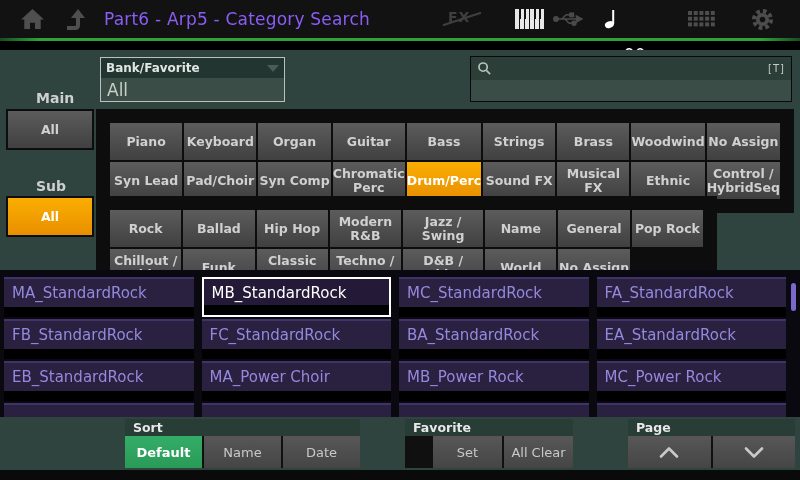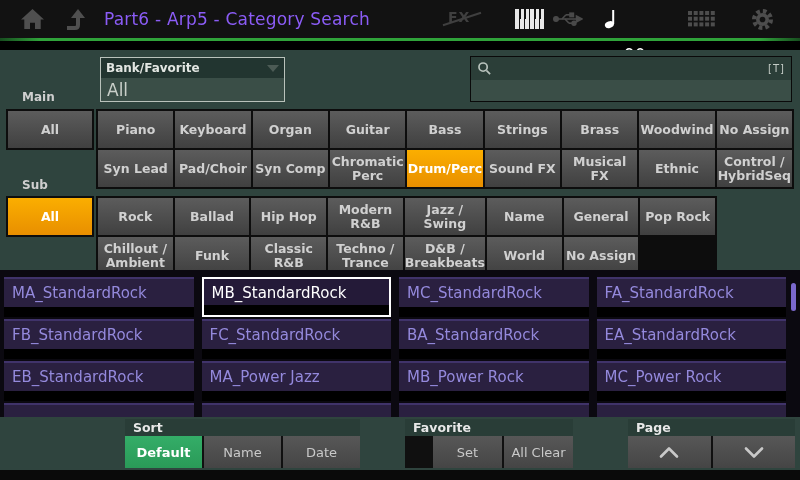--- a/index.html
+++ b/index.html
@@ -28,30 +28,30 @@
   .bank-label { color:#e2e6e2; font-size:12px; font-weight:bold; }
   .bank-caret { width:0; height:0; border-left:6px solid transparent; border-right:6px solid transparent;
                 border-top:7px solid #4c5b55; }
   .bank-value-row { height:23px; background:#3a4e47; display:flex; align-items:center; padding-left:6px;
                     color:#c9cfc9; font-size:17px; }
 
   .search-box { position:absolute; left:470px; top:6px; width:322px; height:46px; border:1px solid #0a0a0a; background:#3a4e47; }
   .search-top { height:23px; background:#2b3e38; display:flex; align-items:center; justify-content:space-between; padding:0 6px; }
   .t-hint { color:#c3cbc5; font-size:10px; letter-spacing:1px; }
 
-  .sec-label { position:absolute; color:#cfcfcf; font-size:12px; font-weight:bold; }
+  .sec-label { position:absolute; color:#cfcfcf; font-size:14px; font-weight:bold;margin-left:14px; }
 
   .all-wrap { position:absolute; width:88px; height:41px; background:#0d0d0d; padding:2px; }
   .cat-btn { background:linear-gradient(180deg,#5c5c5c,#404040); color:#d0d0d0;
              font-size:12.5px; font-weight:bold; line-height:14px; text-align:center;
              display:flex; align-items:center; justify-content:center; cursor:default; }
   .all-wrap .cat-btn { width:100%; height:100%; }
   .cat-btn.orange { background:linear-gradient(180deg,#fbae00,#e88f00); color:#fff; }
 
-  .cat-grid { position:absolute; background:#0d0d0d; padding:2px; display:grid; gap:2px; }
+  .cat-grid { position:absolute; background:#0d0d0d; padding:14px; display:grid; gap:2px; }
   #main-grid { left:96px; top:59px; width:698px; grid-template-columns:repeat(9,1fr); grid-template-rows:37px 37px; }
   #sub-grid  { left:96px; top:146px; width:621px; grid-template-columns:repeat(8,1fr); grid-template-rows:37px 37px; }
 
   
   .list-area { position:absolute; left:0; top:270px; width:800px; height:147px; background:#0b0910; overflow:hidden; }
   .result-grid { position:absolute; left:4px; top:7px; width:782px; display:grid;
                  grid-template-columns:repeat(4,1fr); gap:2px 8px; grid-auto-rows:40px; }
   .result-cell { border-top:2px solid #40336a; background:#2a2040; display:flex; flex-direction:column; overflow:hidden; }
   .result-name { flex:1; color:#9489dc; font-size:15px; padding:5px 1px 0 8px; white-space:nowrap; }
   .result-strip { height:10px; background:#000; }
@@ -262,21 +262,21 @@
       </div>
       <div class="result-cell">
         <div class="result-name">EA_StandardRock</div>
         <div class="result-strip"></div>
       </div>
       <div class="result-cell">
         <div class="result-name">EB_StandardRock</div>
         <div class="result-strip"></div>
       </div>
       <div class="result-cell">
-        <div class="result-name">MA_Power Jazz</div>
+        <div class="result-name">MA_Power Choir</div>
         <div class="result-strip"></div>
       </div>
       <div class="result-cell">
         <div class="result-name">MB_Power Rock</div>
         <div class="result-strip"></div>
       </div>
       <div class="result-cell">
         <div class="result-name">MC_Power Rock</div>
         <div class="result-strip"></div>
       </div>

